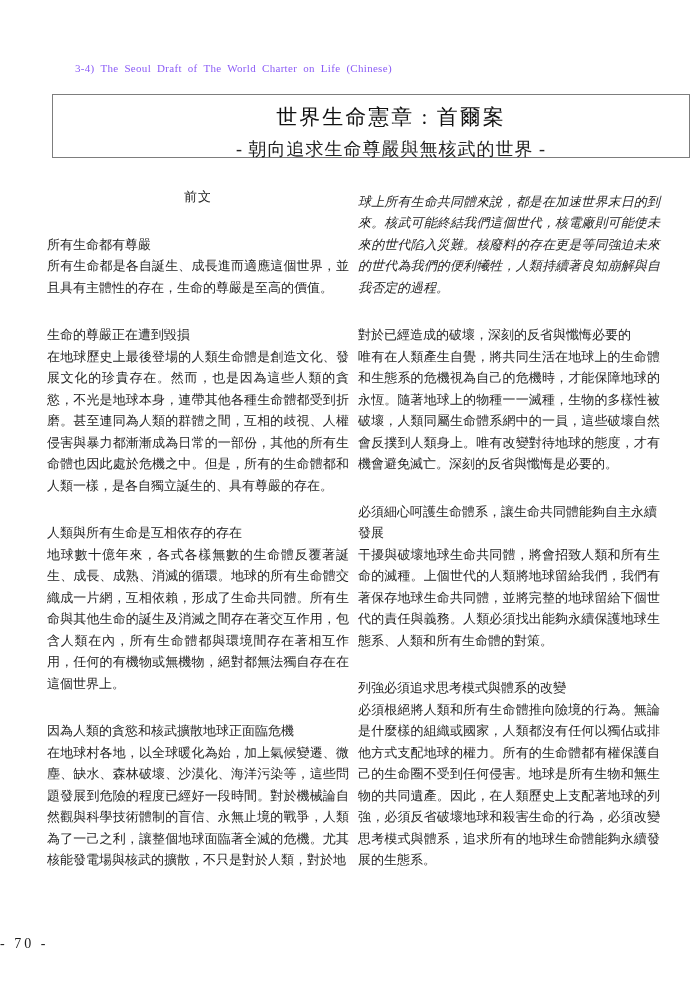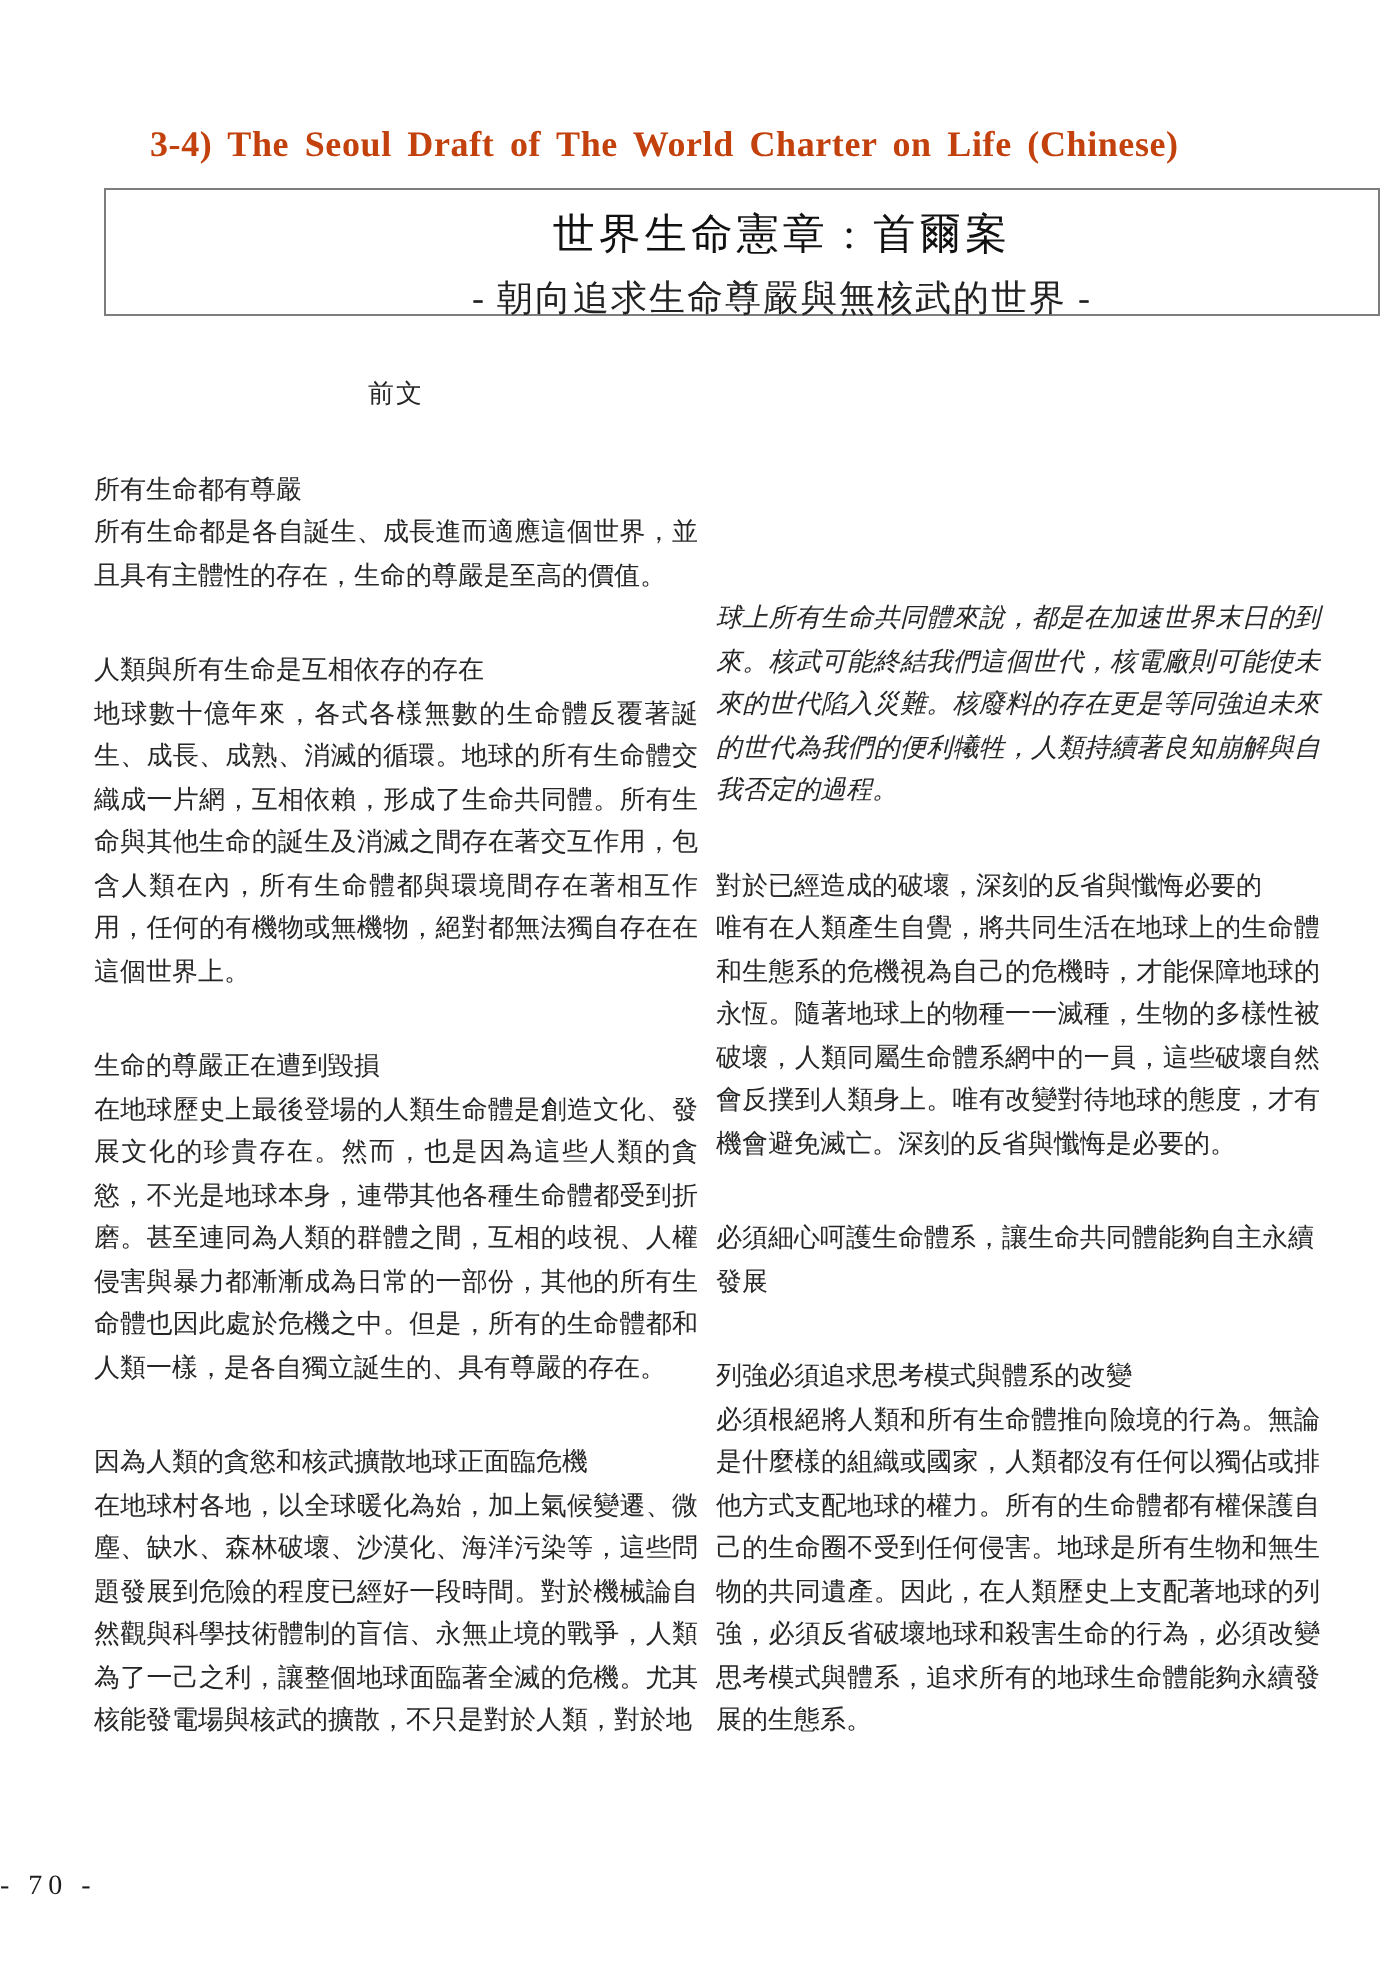--- a/index.html
+++ b/index.html
@@ -13,26 +13,25 @@
     height: 989px;
     background: #ffffff;
     font-family: "Liberation Serif", "DejaVu Serif", serif;
     color: #222222;
     overflow: hidden;
   }
   .doc-header {
     position: absolute;
     left: 75px;
     top: 62px;
-    font-size: 18px;
+    font-size: 11px;
     letter-spacing: 0.3px;
     word-spacing: 3px;
-    color: #c2410c;
+    color: #8b5cf6;
     white-space: nowrap;
-    font-weight: bold;
   }
   .title-box {
     position: absolute;
     left: 52px;
     top: 94px;
     width: 596px;
     height: 62px;
     border: 1px solid #7d7d7d;
     text-align: center;
     background: #ffffff;
@@ -110,45 +109,46 @@
 
     <div class="col">
       <div class="preface-heading">前文</div>
 
       <div class="section">
         <div class="sec-heading">所有生命都有尊嚴</div>
         <div class="sec-body">所有生命都是各自誕生、成長進而適應這個世界，並且具有主體性的存在，生命的尊嚴是至高的價值。</div>
       </div>
 
       <div class="section">
-        <div class="sec-heading">人類與所有生命是互相依存的存在</div>
-        <div class="sec-body">地球數十億年來，各式各樣無數的生命體反覆著誕生、成長、成熟、消滅的循環。地球的所有生命體交織成一片網，互相依賴，形成了生命共同體。所有生命與其他生命的誕生及消滅之間存在著交互作用，包含人類在內，所有生命體都與環境間存在著相互作用，任何的有機物或無機物，絕對都無法獨自存在在這個世界上。</div>
+        <div class="sec-heading">生命的尊嚴正在遭到毀損</div>
+        <div class="sec-body">在地球歷史上最後登場的人類生命體是創造文化、發展文化的珍貴存在。然而，也是因為這些人類的貪慾，不光是地球本身，連帶其他各種生命體都受到折磨。甚至連同為人類的群體之間，互相的歧視、人權侵害與暴力都漸漸成為日常的一部份，其他的所有生命體也因此處於危機之中。但是，所有的生命體都和人類一樣，是各自獨立誕生的、具有尊嚴的存在。</div>
       </div>
 
       <div class="section">
-        <div class="sec-heading">生命的尊嚴正在遭到毀損</div>
-        <div class="sec-body">在地球歷史上最後登場的人類生命體是創造文化、發展文化的珍貴存在。然而，也是因為這些人類的貪慾，不光是地球本身，連帶其他各種生命體都受到折磨。甚至連同為人類的群體之間，互相的歧視、人權侵害與暴力都漸漸成為日常的一部份，其他的所有生命體也因此處於危機之中。但是，所有的生命體都和人類一樣，是各自獨立誕生的、具有尊嚴的存在。</div>
+        <div class="sec-heading">人類與所有生命是互相依存的存在</div>
+        <div class="sec-body">地球數十億年來，各式各樣無數的生命體反覆著誕生、成長、成熟、消滅的循環。地球的所有生命體交織成一片網，互相依賴，形成了生命共同體。所有生命與其他生命的誕生及消滅之間存在著交互作用，包含人類在內，所有生命體都與環境間存在著相互作用，任何的有機物或無機物，絕對都無法獨自存在在這個世界上。</div>
       </div>
 
       <div class="section">
         <div class="sec-heading">因為人類的貪慾和核武擴散地球正面臨危機</div>
         <div class="sec-body">在地球村各地，以全球暖化為始，加上氣候變遷、微塵、缺水、森林破壞、沙漠化、海洋污染等，這些問題發展到危險的程度已經好一段時間。對於機械論自然觀與科學技術體制的盲信、永無止境的戰爭，人類為了一己之利，讓整個地球面臨著全滅的危機。尤其核能發電場與核武的擴散，不只是對於人類，對於地</div>
       </div>
     </div>
 
     <div class="col">
       <div class="sec-body continuation">球上所有生命共同體來說，都是在加速世界末日的到來。核武可能終結我們這個世代，核電廠則可能使未來的世代陷入災難。核廢料的存在更是等同強迫未來的世代為我們的便利犧牲，人類持續著良知崩解與自我否定的過程。</div>
 
       <div class="section">
         <div class="sec-heading">對於已經造成的破壞，深刻的反省與懺悔必要的</div>
         <div class="sec-body">唯有在人類產生自覺，將共同生活在地球上的生命體和生態系的危機視為自己的危機時，才能保障地球的永恆。隨著地球上的物種一一滅種，生物的多樣性被破壞，人類同屬生命體系網中的一員，這些破壞自然會反撲到人類身上。唯有改變對待地球的態度，才有機會避免滅亡。深刻的反省與懺悔是必要的。</div>
       </div>
 
       <div class="section">
         <div class="sec-heading">必須細心呵護生命體系，讓生命共同體能夠自主永續發展</div>
+        <div class="sec-body">干擾與破壞地球生命共同體，將會招致人類和所有生命的滅種。上個世代的人類將地球留給我們，我們有著保存地球生命共同體，並將完整的地球留給下個世代的責任與義務。人類必須找出能夠永續保護地球生態系、人類和所有生命體的對策。</div>
       </div>
 
       <div class="section">
         <div class="sec-heading">列強必須追求思考模式與體系的改變</div>
         <div class="sec-body">必須根絕將人類和所有生命體推向險境的行為。無論是什麼樣的組織或國家，人類都沒有任何以獨佔或排他方式支配地球的權力。所有的生命體都有權保護自己的生命圈不受到任何侵害。地球是所有生物和無生物的共同遺產。因此，在人類歷史上支配著地球的列強，必須反省破壞地球和殺害生命的行為，必須改變思考模式與體系，追求所有的地球生命體能夠永續發展的生態系。</div>
       </div>
     </div>
 
   </div>
 

